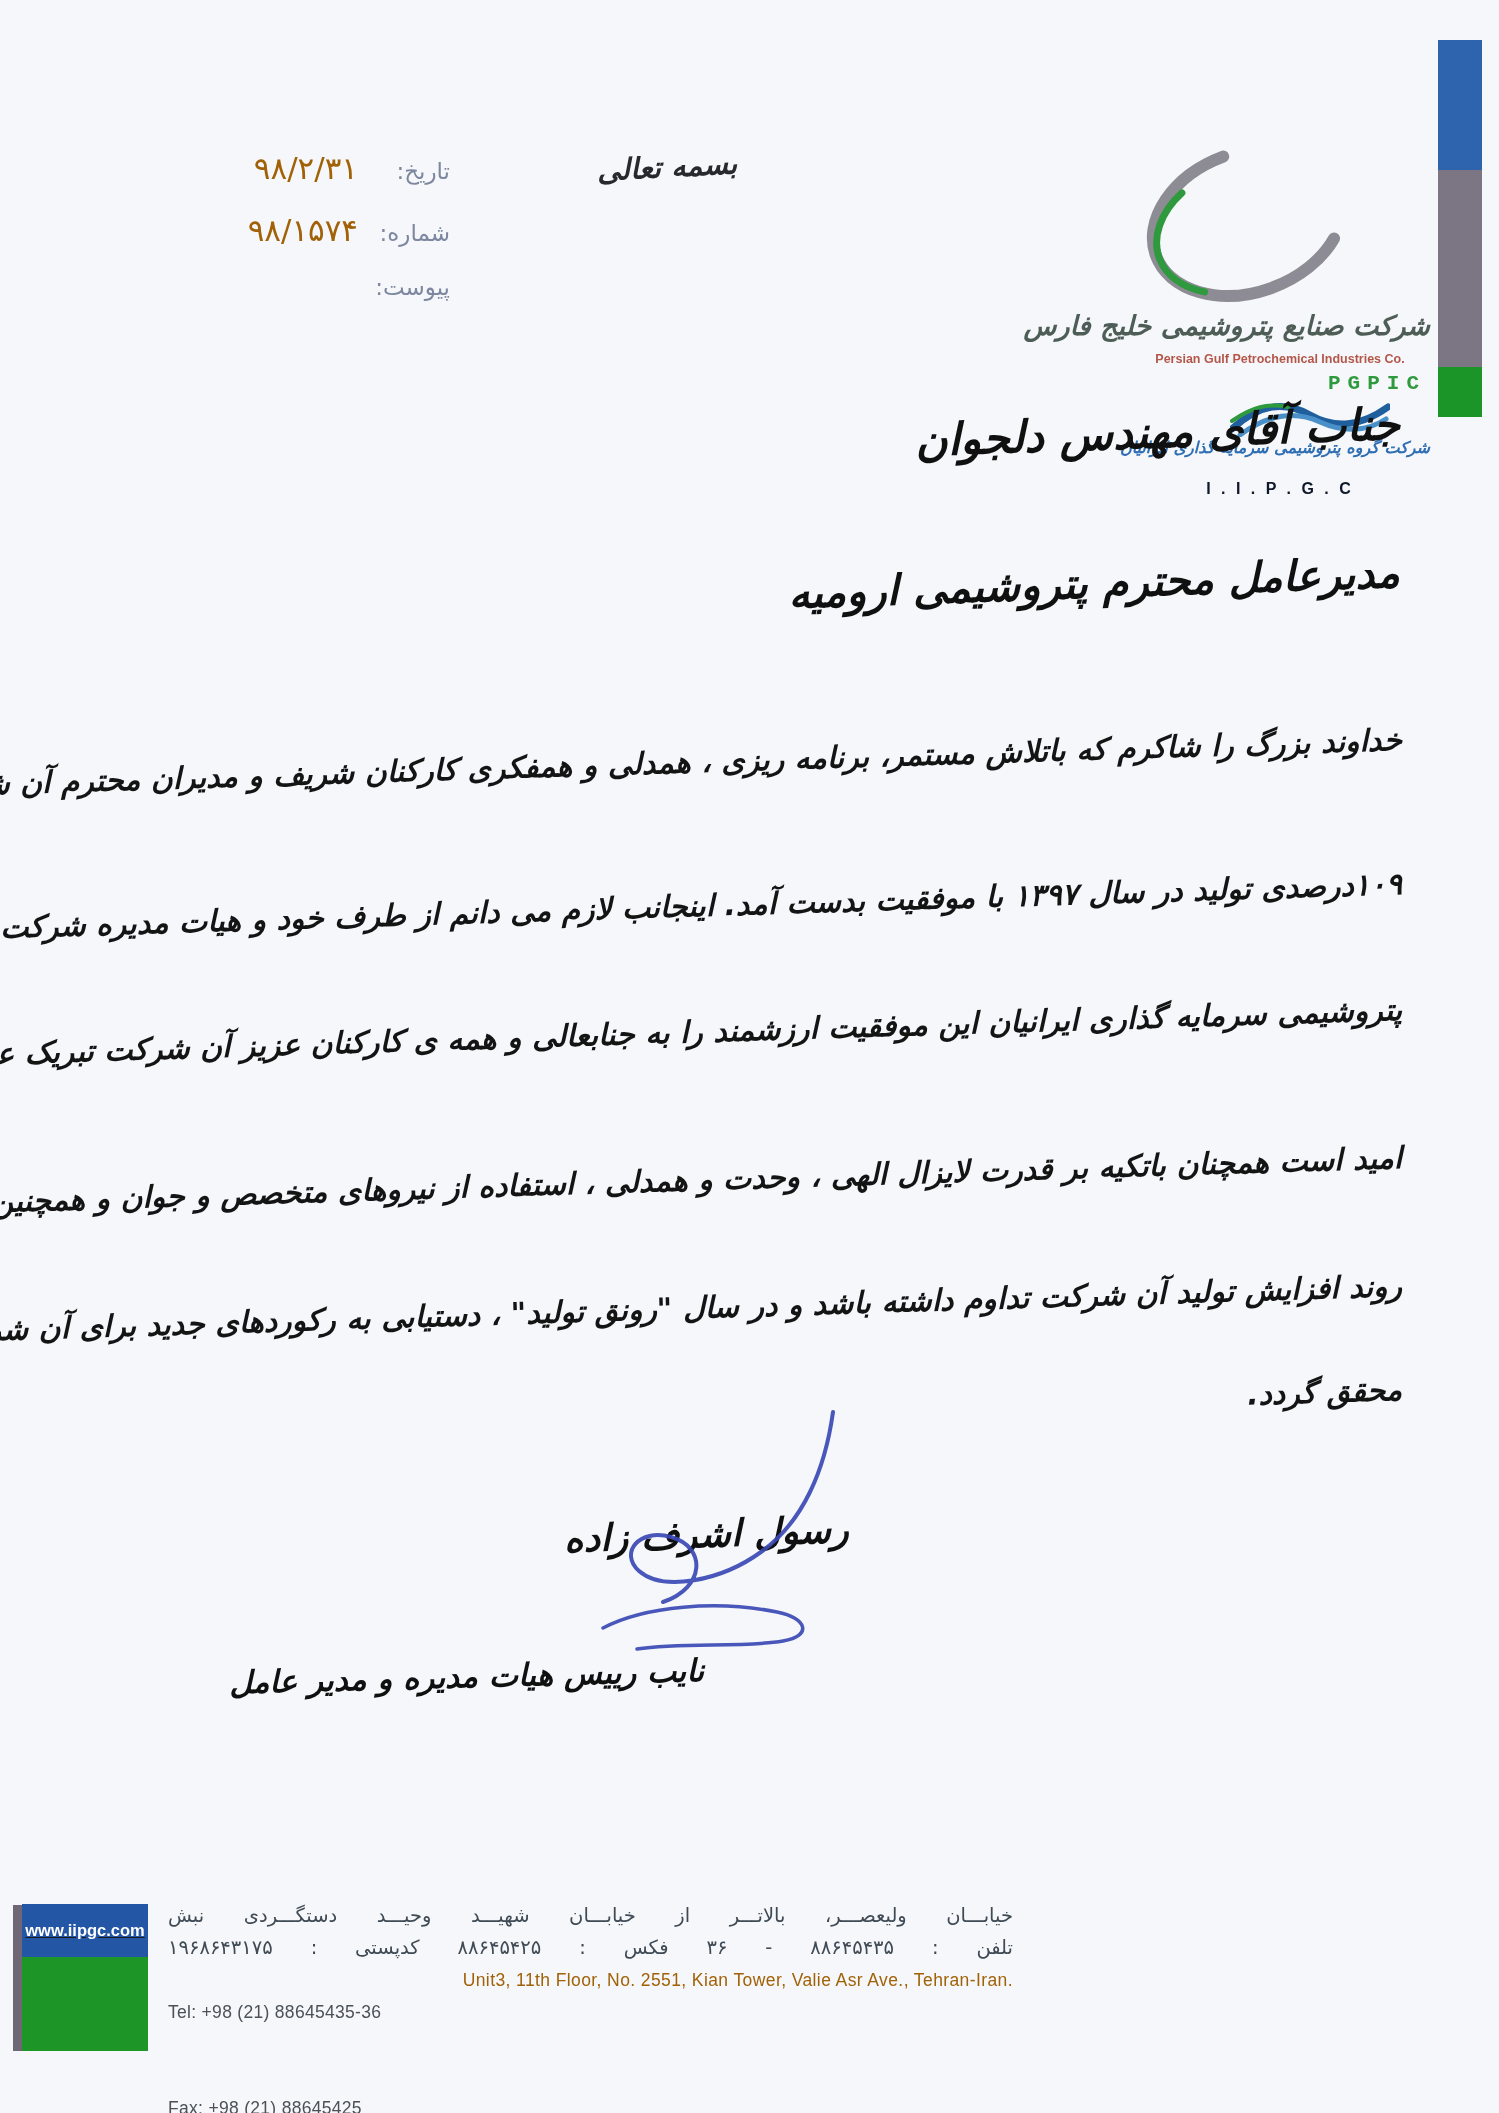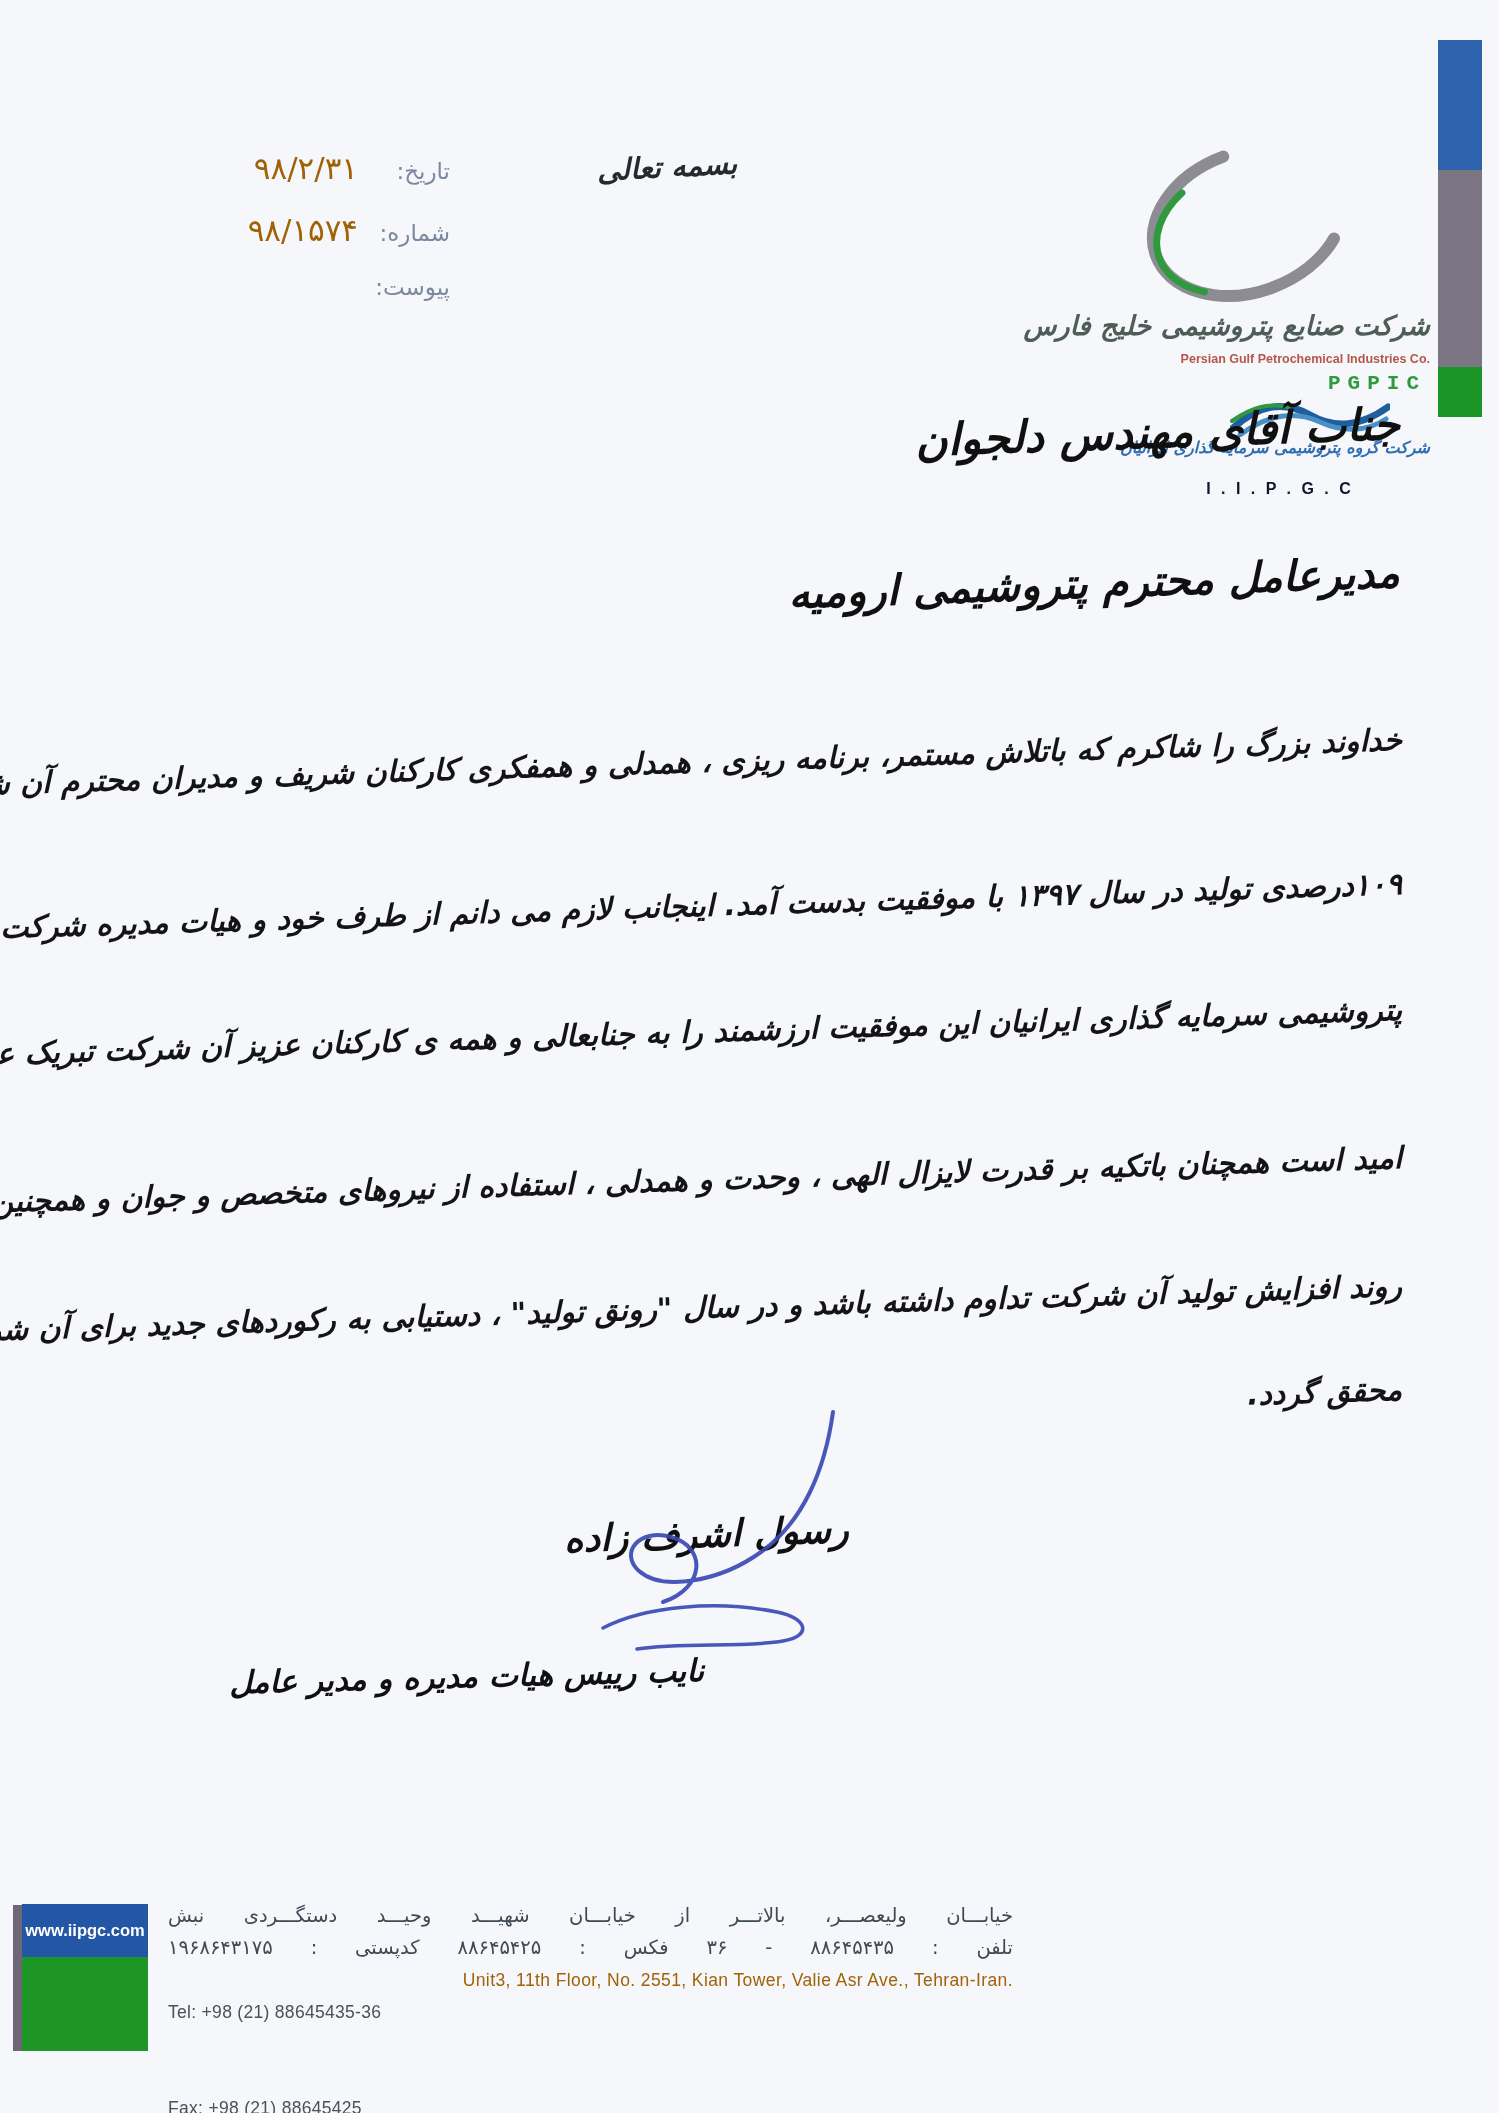--- a/index.html
+++ b/index.html
@@ -18,21 +18,21 @@
     font-size:29px;font-style:italic;font-weight:600;color:#26292e;transform:rotate(-3deg);
   }
   
   .logo{position:absolute;top:100px;left:1120px;width:318px;height:420px;}
   .logo svg{position:absolute;}
   .logo-fa{
     position:absolute;top:210px;right:8px;width:300px;text-align:left;direction:rtl;
     font-size:27px;font-style:italic;font-weight:bold;color:#4e5e56;white-space:nowrap;
   }
   .logo-en{
-    position:absolute;top:252px;right:8px;width:300px;text-align:right;
+    position:absolute;top:252px;right:8px;width:300px;text-align:center;
     font-size:12.5px;font-weight:bold;color:#b4574a;white-space:nowrap;
     font-family:"Liberation Sans",sans-serif;
   }
   .logo-abbr{
     position:absolute;top:272px;right:12px;width:160px;text-align:right;
     font-size:21px;font-weight:bold;color:#2f9a3d;letter-spacing:7px;
     font-family:Liberation Mono, monospace;
   }
   .logo-group-fa{
     position:absolute;top:338px;right:8px;width:300px;text-align:left;direction:rtl;
@@ -71,21 +71,21 @@
     transform:rotate(-2deg);transform-origin:right center;
   }
   .sig-title{
     position:absolute;right:795px;top:1652px;direction:rtl;white-space:nowrap;
     font-size:31px;font-weight:bold;font-style:italic;color:#101010;
     transform:rotate(-1.5deg);transform-origin:right center;
   }
   .sig-ink{position:absolute;left:545px;top:1400px;}
   
   .footer-strip{position:absolute;left:13px;top:1905px;width:9px;height:146px;background:#6f6775;}
-  .footer-square{position:absolute;left:22px;top:1904px;width:126px;height:147px;}
+  .footer-square{position:absolute;left:22px;top:1904px;width:126px;height:147px;text-decoration:underline;}
   .footer-square .blue{
     height:53px;background:#2456a6;display:flex;align-items:center;justify-content:center;
   }
   .footer-square .blue span{
     color:#ffffff;font-size:16.5px;font-family:"Liberation Sans",sans-serif;font-weight:bold;
   }
   .footer-square .green{height:94px;background:#1d9527;}
   .footer-text{position:absolute;left:168px;top:1900px;width:845px;}
   .ft-fa{
     direction:rtl;text-align:justify;text-align-last:justify;

